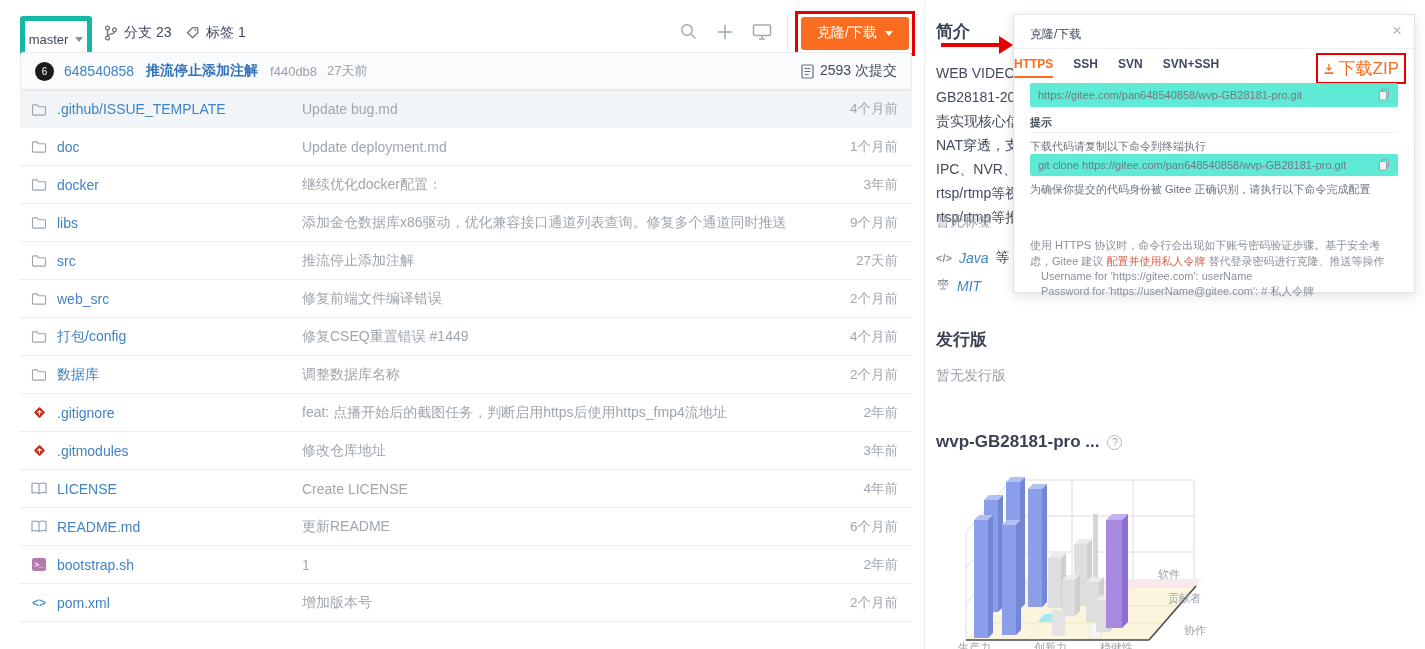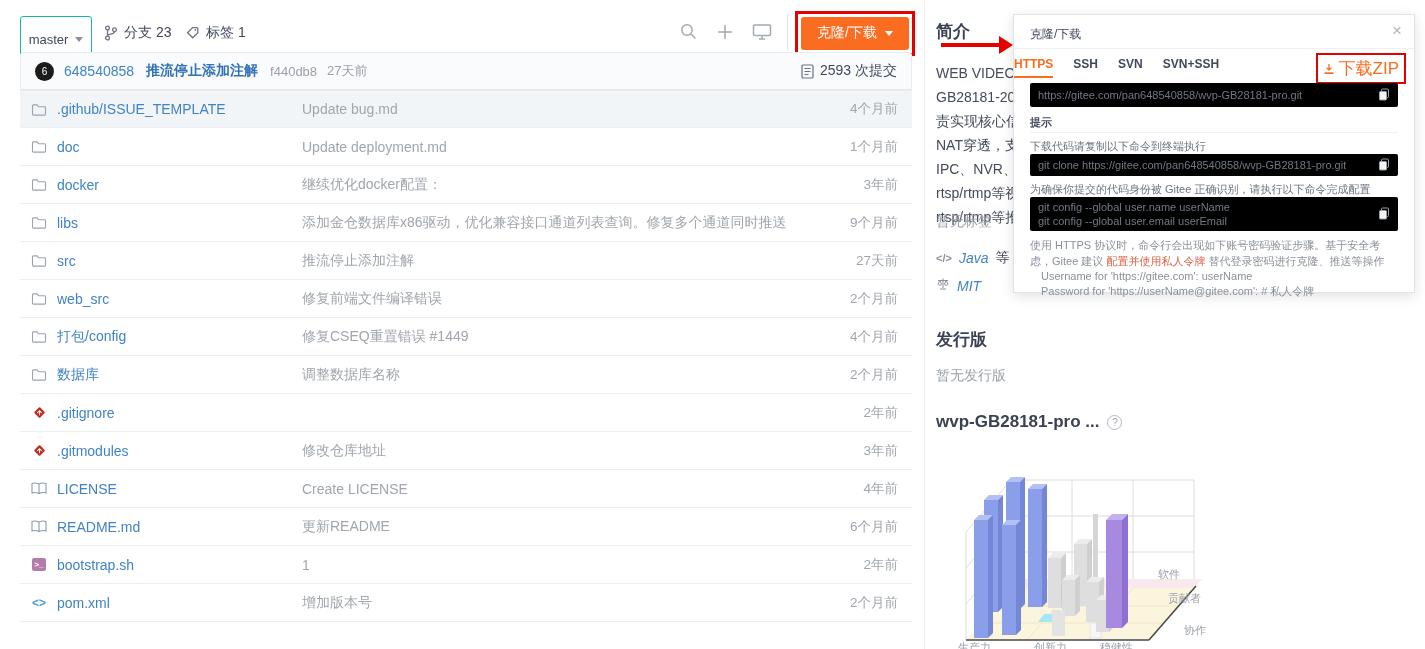--- a/index.html
+++ b/index.html
@@ -2,21 +2,21 @@
 <html><head>
 <meta charset="utf-8">
 <style>
   * { margin:0; padding:0; box-sizing:border-box; }
   html,body { width:1425px; height:649px; overflow:hidden; background:#fff;
     font-family:"Liberation Sans","DejaVu Sans",sans-serif; color:#40485b; font-size:14px; }
   .abs { position:absolute; }
   a { text-decoration:none; }
 
   
-  .branch-select { left:20px; top:16px; width:72px; height:46px; border:1px solid #14b8a6;
+  .branch-select { left:20px; top:16px; width:72px; height:46px; border:5px solid #14b8a6;
     border-radius:3px; display:flex; align-items:center; justify-content:center; gap:7px;
     font-size:13px; color:#40485b; background:#fff; cursor:pointer; }
   .caret { width:0; height:0; border-left:4px solid transparent; border-right:4px solid transparent;
     border-top:5px solid #8a919b; display:inline-block; }
   .hmeta { top:24px; display:flex; align-items:center; gap:6px; color:#40485b; font-size:14px; }
   .hicon { color:#6b7380; display:inline-flex; }
   .tool-icons { top:22px; display:flex; gap:18px; align-items:center; color:#a2abb5; }
   .vdiv { left:787px; top:14px; width:1px; height:36px; background:#e2e5e9; }
   .clone-wrap { left:795px; top:11px; border:3px solid #e60000; padding:3px; background:transparent; }
   .clone-btn { background:#fa6d20; color:#fff; font-size:14px; padding:7px 16px 8px; border-radius:3px;
@@ -68,21 +68,21 @@
     border:1px solid #dfe3e8; box-shadow:0 3px 12px rgba(0,0,0,.12); z-index:50; }
   .dlg-title { left:16px; top:11px; font-size:12px; color:#40485b; }
   .dlg-close { right:12px; top:6px; font-size:17px; color:#aeb4bc; cursor:pointer; }
   .dlg-hr { left:0; top:33px; width:100%; height:1px; background:#eef0f3; }
   .dlg-tabs { left:0; top:42px; display:flex; gap:20px; font-size:12px; font-weight:bold; color:#40485b; }
   .dlg-tabs .tab { cursor:pointer; padding-bottom:5px; }
   .dlg-tabs .tab.active { color:#fa6d20; border-bottom:2px solid #fa6d20; }
   .zip-wrap { right:8px; top:38px; border:2px solid #e60000; padding:2px 5px; display:flex;
     align-items:center; gap:4px; cursor:pointer; }
   .zip-label { color:#fa6d20; font-size:17px; }
-  .code-box { left:16px; right:16px; background:#000000; border-radius:2px; display:flex;
+  .code-box { left:16px; right:16px; background:#5eead4; border-radius:2px; display:flex;
     align-items:center; padding:0 8px; font-size:11px; color:#717885; }
   .code-box .cp { margin-left:auto; cursor:pointer; flex:none; }
   .dlg-small { left:16px; font-size:11px; color:#6b7380; }
   .dlg-note { left:16px; right:14px; font-size:11px; color:#8a909b; line-height:16px; }
   .note-link { color:#d9644a; cursor:pointer; }
   .dlg-example { left:16px; font-size:11px; color:#8a909b; line-height:15px; }
 
   
   .chart-box { left:944px; top:452px; width:300px; height:200px; }
   svg text { font-family:"Liberation Sans",sans-serif; }
@@ -252,20 +252,21 @@
   </div>
 
   <div class="frow">
     <span class="ficon">
         <svg width="15" height="15" viewBox="0 0 16 16">
           <rect x="3.7" y="3.7" width="8.6" height="8.6" rx="1.2" transform="rotate(45 8 8)" fill="#c12e21"></rect>
           <path d="M5.7 8.3 8 6l2.3 2.3M8 6v5" stroke="#fff" stroke-width="1.1" fill="none"></path>
         </svg>
       </span>
     <a class="fname">.gitignore</a>
+    <a class="fmsg">feat: 点播开始后的截图任务，判断启用https后使用https_fmp4流地址</a>
     <span class="ftime">2年前</span>
   </div>
 
   <div class="frow">
     <span class="ficon">
         <svg width="15" height="15" viewBox="0 0 16 16">
           <rect x="3.7" y="3.7" width="8.6" height="8.6" rx="1.2" transform="rotate(45 8 8)" fill="#c12e21"></rect>
           <path d="M5.7 8.3 8 6l2.3 2.3M8 6v5" stroke="#fff" stroke-width="1.1" fill="none"></path>
         </svg>
       </span>
@@ -343,21 +344,21 @@
     <svg width="14" height="14" viewBox="0 0 14 14">
         <path d="M7 1.5v9.5M4 12h6M2 3.5h10M3.8 3.5 2 7.2a2 2 0 0 0 3.6 0zM10.2 3.5 8.4 7.2a2 2 0 0 0 3.6 0z" fill="none" stroke="#8a919b" stroke-width="1"></path>
       </svg>
   </span>
   <a class="blue">MIT</a>
 </div>
 
 <div class="abs sb-title" style="left:936px; top:328px;">发行版</div>
 <div class="abs muted" style="left:936px; top:367px;">暂无发行版</div>
 
-<div class="abs" style="left:936px; top:412px; display:flex; align-items:center;text-align:right;">
+<div class="abs" style="left:936px; top:432px; display:flex; align-items:center;text-align:right;">
   <span class="sb-title">wvp-GB28181-pro ...</span>
   <span class="q-ic">?</span>
 </div>
 
 <div class="abs chart-box">
   <svg width="300" height="200" viewBox="0 0 300 200">
 
     <g stroke="#dcdcdc" stroke-width="1" fill="none">
       <path d="M22 188V80 M22 80 67 28 M22 116 67 64 M22 152 67 100"></path>
       <path d="M67 136V28 M128 136V28 M189 136V28 M250 136V28 M67 28h183 M67 64h183 M67 100h183 M67 136h183"></path>
@@ -469,30 +470,20 @@
   <div class="abs code-box" style="top:139px; height:22px;">
     <span style="overflow:hidden; white-space:nowrap;">git clone https://gitee.com/pan648540858/wvp-GB28181-pro.git</span>
     <span class="cp"><svg width="12" height="13" viewBox="0 0 12 13">
           <rect x="3.5" y="1" width="7" height="8.5" rx="1" fill="none" stroke="#99a0aa"></rect>
           <rect x="1.5" y="3.5" width="7" height="8.5" rx="1" fill="#f2f4f6" stroke="#99a0aa"></rect>
         </svg></span>
   </div>
 
   <div class="abs dlg-small" style="top:167px;">为确保你提交的代码身份被 Gitee 正确识别，请执行以下命令完成配置</div>
 
-  <div class="abs code-box" style="top:182px; height:34px;">
-    <span style="line-height:14px;">
-      <span style="display:block; white-space:nowrap;">git config --global user.name userName</span>
-      <span style="display:block; white-space:nowrap;">git config --global user.email userEmail</span>
-    </span>
-    <span class="cp"><svg width="12" height="13" viewBox="0 0 12 13">
-          <rect x="3.5" y="1" width="7" height="8.5" rx="1" fill="none" stroke="#99a0aa"></rect>
-          <rect x="1.5" y="3.5" width="7" height="8.5" rx="1" fill="#f2f4f6" stroke="#99a0aa"></rect>
-        </svg></span>
-  </div>
 
   <div class="abs dlg-note" style="top:222px;">
     <span>使用 HTTPS 协议时，命令行会出现如下账号密码验证步骤。基于安全考虑，Gitee 建议 </span><span class="note-link">配置并使用私人令牌</span><span> 替代登录密码进行克隆、推送等操作</span>
   </div>
 
   <div class="abs dlg-example" style="top:254px;margin-left:11px;">
     <div>Username for 'https://gitee.com': userName</div>
     <div>Password for 'https://userName@gitee.com': # 私人令牌</div>
   </div>
 </div>

